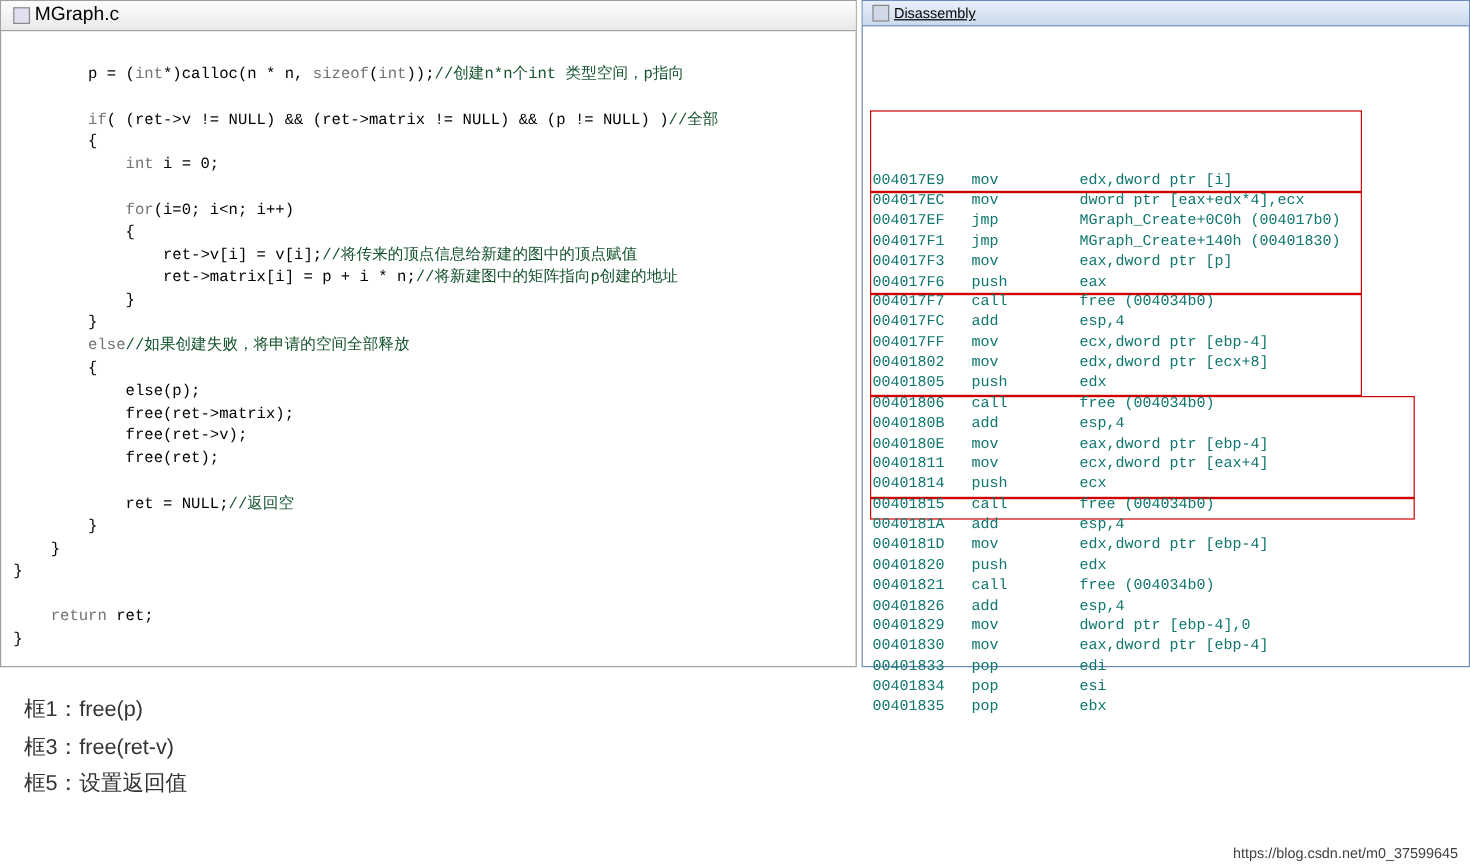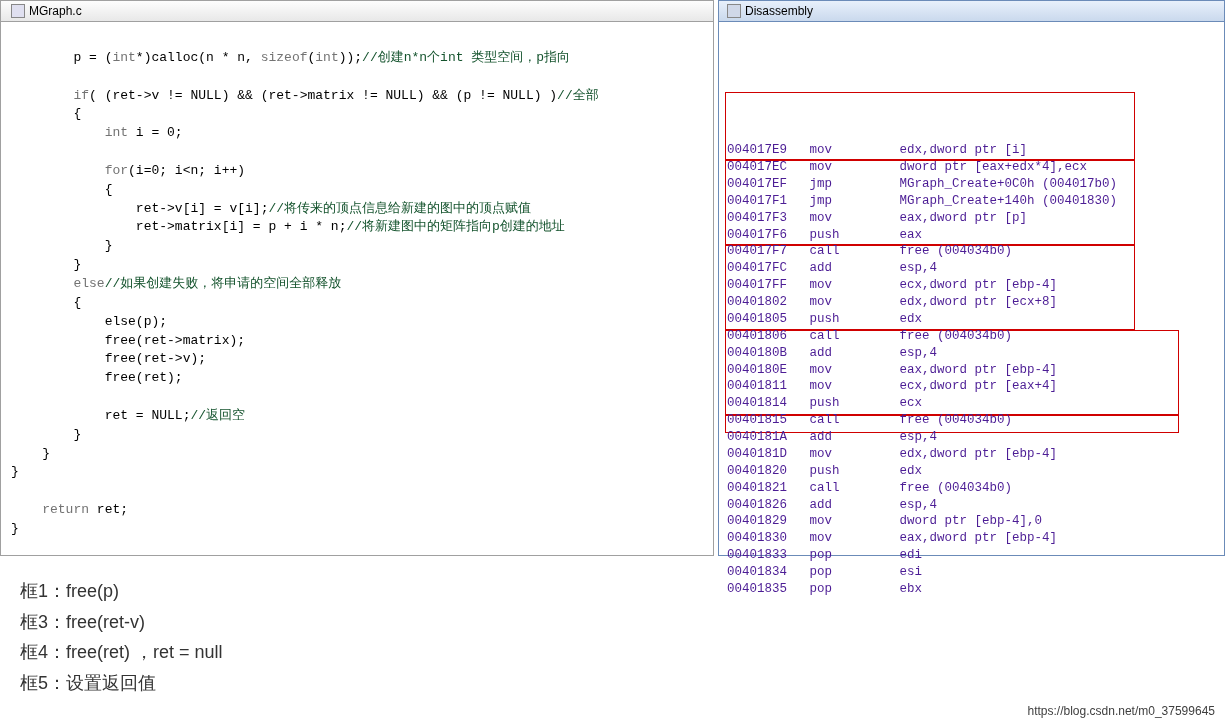--- a/index.html
+++ b/index.html
@@ -18,21 +18,21 @@
     .code-panel {
       width: 714px;
       border: 1px solid #a0a0a0;
       background: #fff;
       position: relative;
     }
     .code-tab {
       background: linear-gradient(#fdfdfd, #e8e8e8);
       border-bottom: 1px solid #a0a0a0;
       padding: 3px 10px;
-      font-size: 12px;
+      font-size: 16px;
       font-family: Tahoma, sans-serif;
       display: flex;
       align-items: center;
       gap: 4px;
     }
     .code-tab-icon {
       width: 14px;
       height: 14px;
       background: #e0e0f0;
       border: 1px solid #888;
@@ -56,35 +56,36 @@
     }
     .disasm-title {
       background: linear-gradient(#e8f0fb, #cad9ed);
       border-bottom: 1px solid #6b8bb8;
       padding: 3px 8px;
       font-size: 12px;
       font-family: Tahoma, sans-serif;
       display: flex;
       align-items: center;
       gap: 4px;
+      text-decoration: underline;
     }
     .disasm-icon {
       width: 14px;
       height: 14px;
       background: #d0d8e8;
       border: 1px solid #888;
       display: inline-block;
     }
     .disasm-content {
       padding: 2px 8px;
       white-space: pre;
       font-size: 12.5px;
       line-height: 1.35;
       font-family: Consolas, 'Courier New', monospace;
-      color: #4c1d95;
+      color: #0f766e;
       position: relative;
     }
     .disasm-line { position: relative; z-index: 2; }
     .box {
       position: absolute;
       border: 1px solid #d00000;
       pointer-events: none;
       z-index: 1;
     }
     .annotations {
@@ -152,17 +153,16 @@
       <div class="box" style="top:223px; left:6px; width:410px; height:85px;"></div>
       <div class="box" style="top:308px; left:6px; width:454px; height:85px;"></div>
       <div class="box" style="top:393px; left:6px; width:454px; height:18px;"></div>
     <div class="disasm-line">004017E9   mov         edx,dword ptr [i]</div><div class="disasm-line">004017EC   mov         dword ptr [eax+edx*4],ecx</div><div class="disasm-line">004017EF   jmp         MGraph_Create+0C0h (004017b0)</div><div class="disasm-line">004017F1   jmp         MGraph_Create+140h (00401830)</div><div class="disasm-line">004017F3   mov         eax,dword ptr [p]</div><div class="disasm-line">004017F6   push        eax</div><div class="disasm-line">004017F7   call        free (004034b0)</div><div class="disasm-line">004017FC   add         esp,4</div><div class="disasm-line">004017FF   mov         ecx,dword ptr [ebp-4]</div><div class="disasm-line">00401802   mov         edx,dword ptr [ecx+8]</div><div class="disasm-line">00401805   push        edx</div><div class="disasm-line">00401806   call        free (004034b0)</div><div class="disasm-line">0040180B   add         esp,4</div><div class="disasm-line">0040180E   mov         eax,dword ptr [ebp-4]</div><div class="disasm-line">00401811   mov         ecx,dword ptr [eax+4]</div><div class="disasm-line">00401814   push        ecx</div><div class="disasm-line">00401815   call        free (004034b0)</div><div class="disasm-line">0040181A   add         esp,4</div><div class="disasm-line">0040181D   mov         edx,dword ptr [ebp-4]</div><div class="disasm-line">00401820   push        edx</div><div class="disasm-line">00401821   call        free (004034b0)</div><div class="disasm-line">00401826   add         esp,4</div><div class="disasm-line">00401829   mov         dword ptr [ebp-4],0</div><div class="disasm-line">00401830   mov         eax,dword ptr [ebp-4]</div><div class="disasm-line">00401833   pop         edi</div><div class="disasm-line">00401834   pop         esi</div><div class="disasm-line">00401835   pop         ebx</div></div>
   </div>
 </div>
 
 <div class="annotations">
   <div>框1：free(p)</div>
   <div>框3：free(ret-v)</div>
-  <div>框4：free(ret) ，ret = null</div>
   <div>框5：设置返回值</div>
 </div>
 
 <div class="watermark">https://blog.csdn.net/m0_37599645</div>
 
 </body></html>

